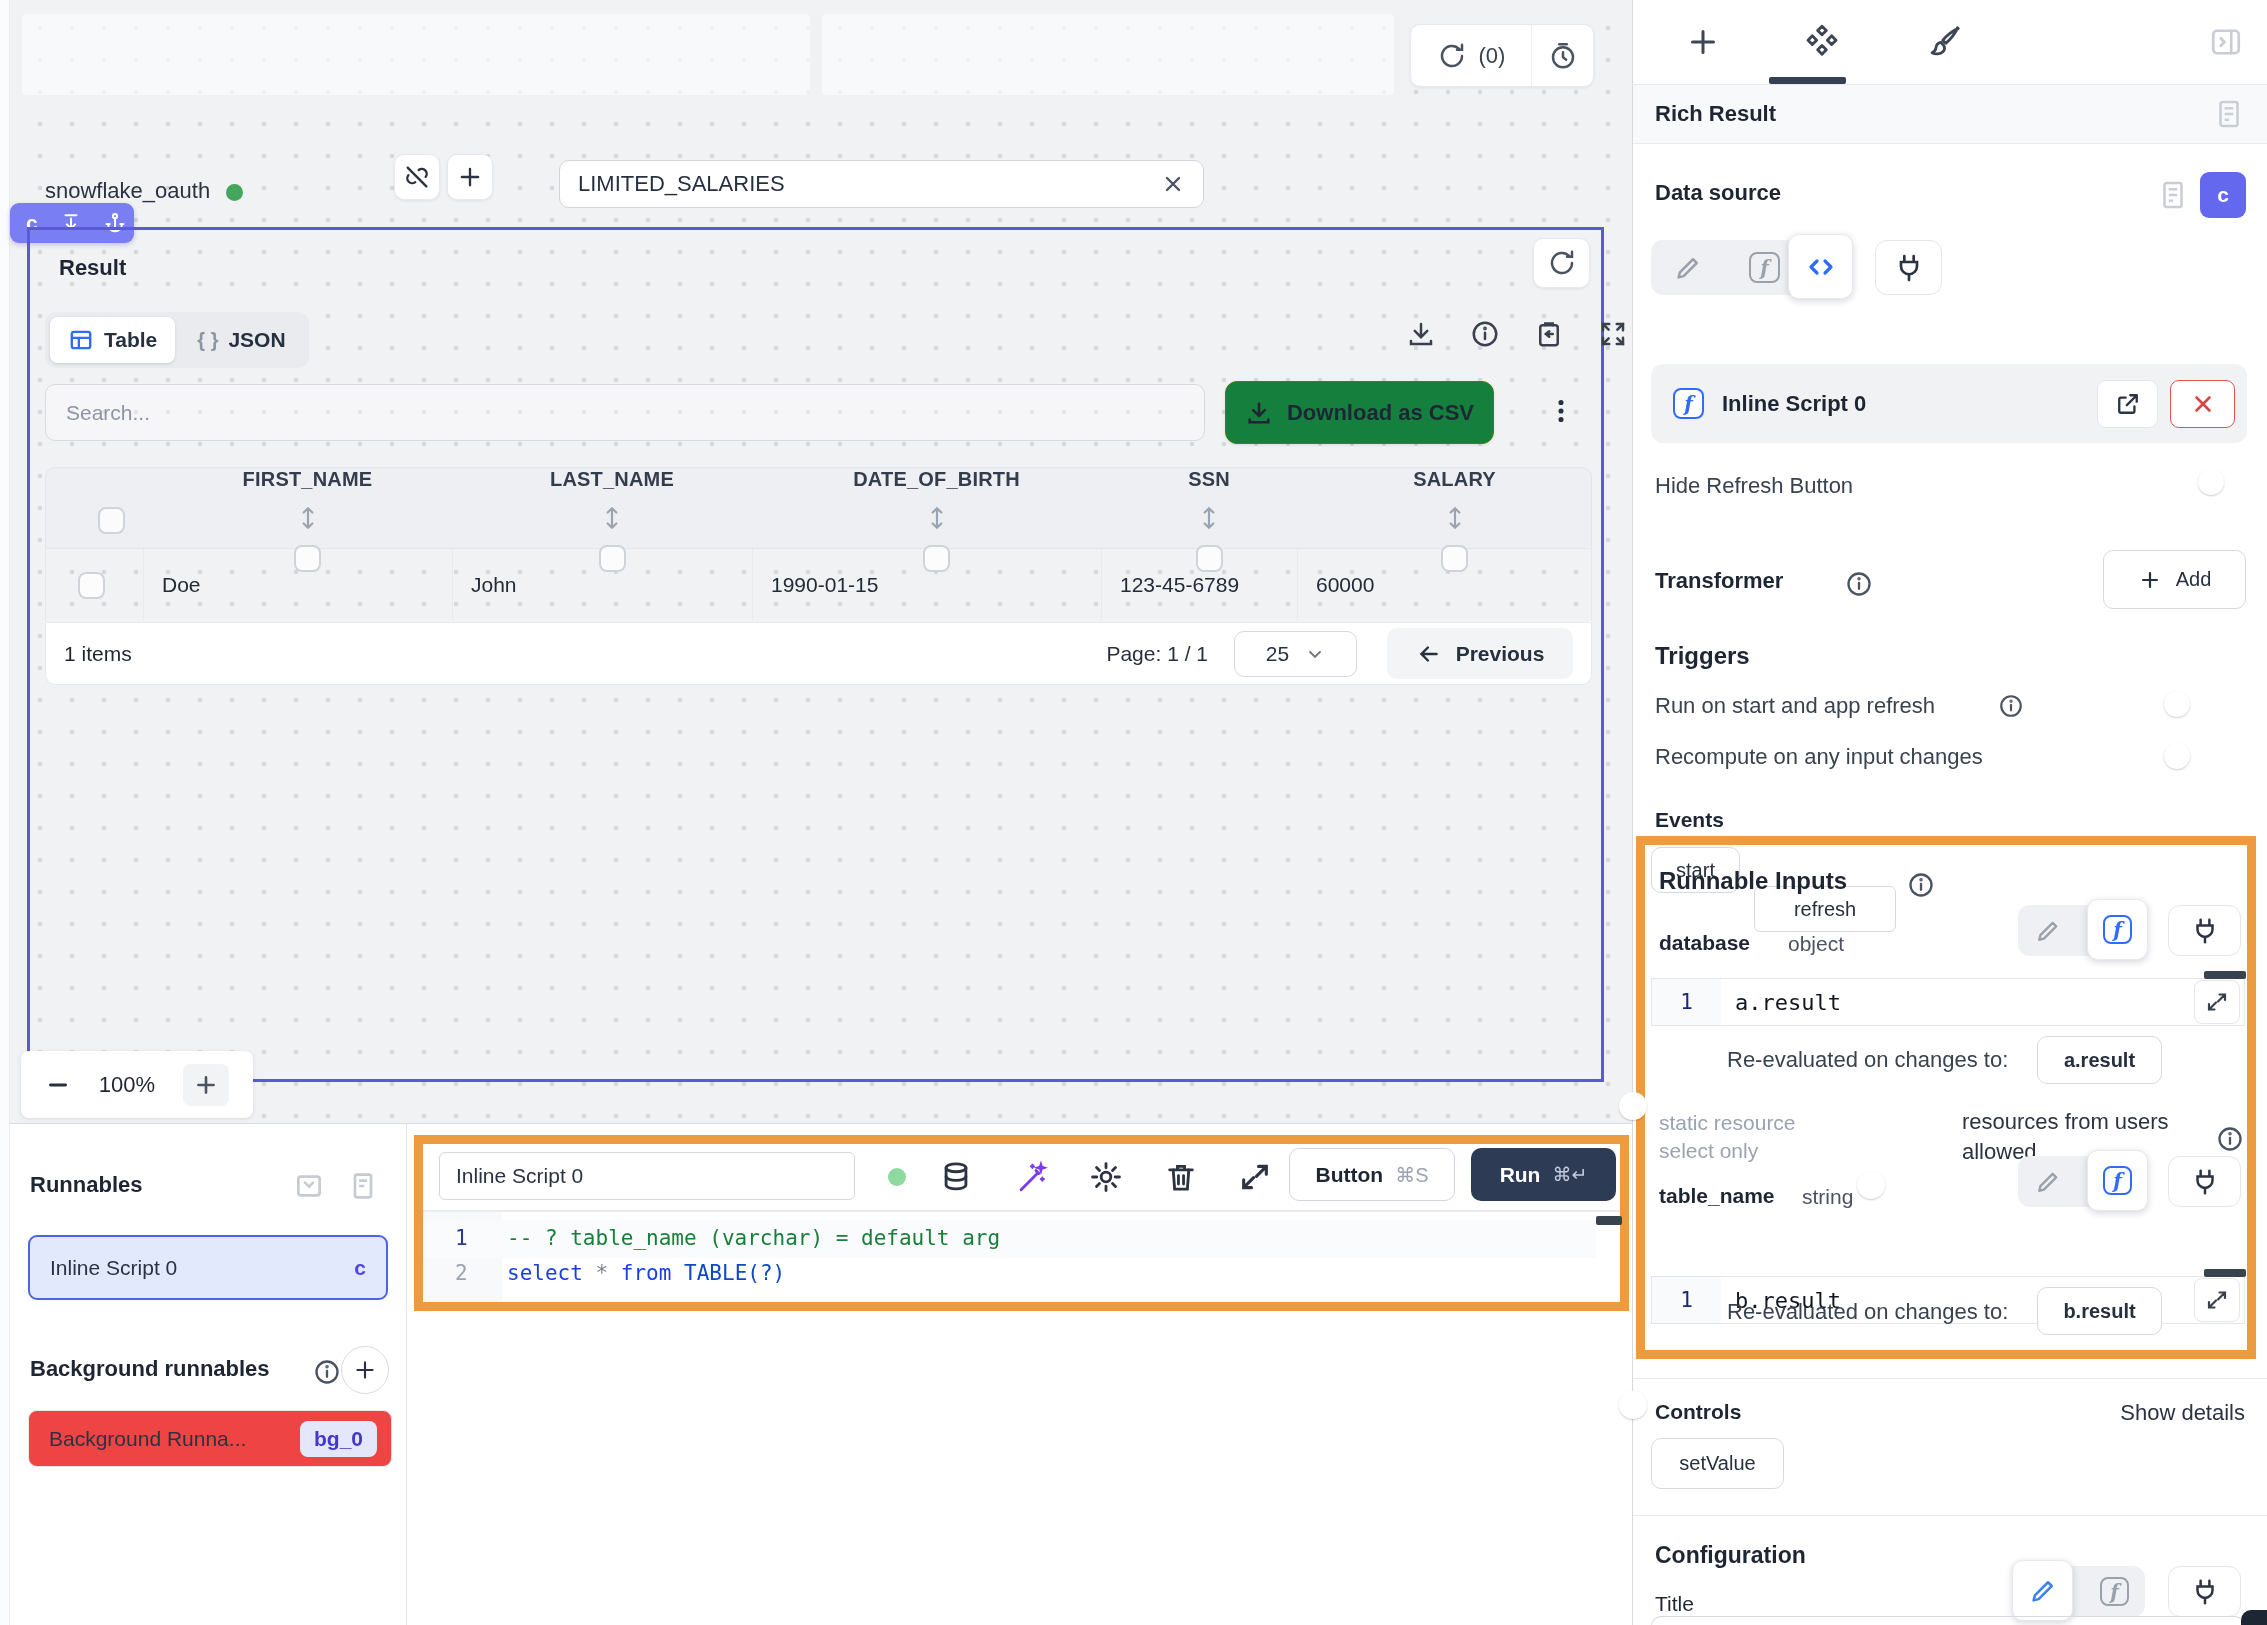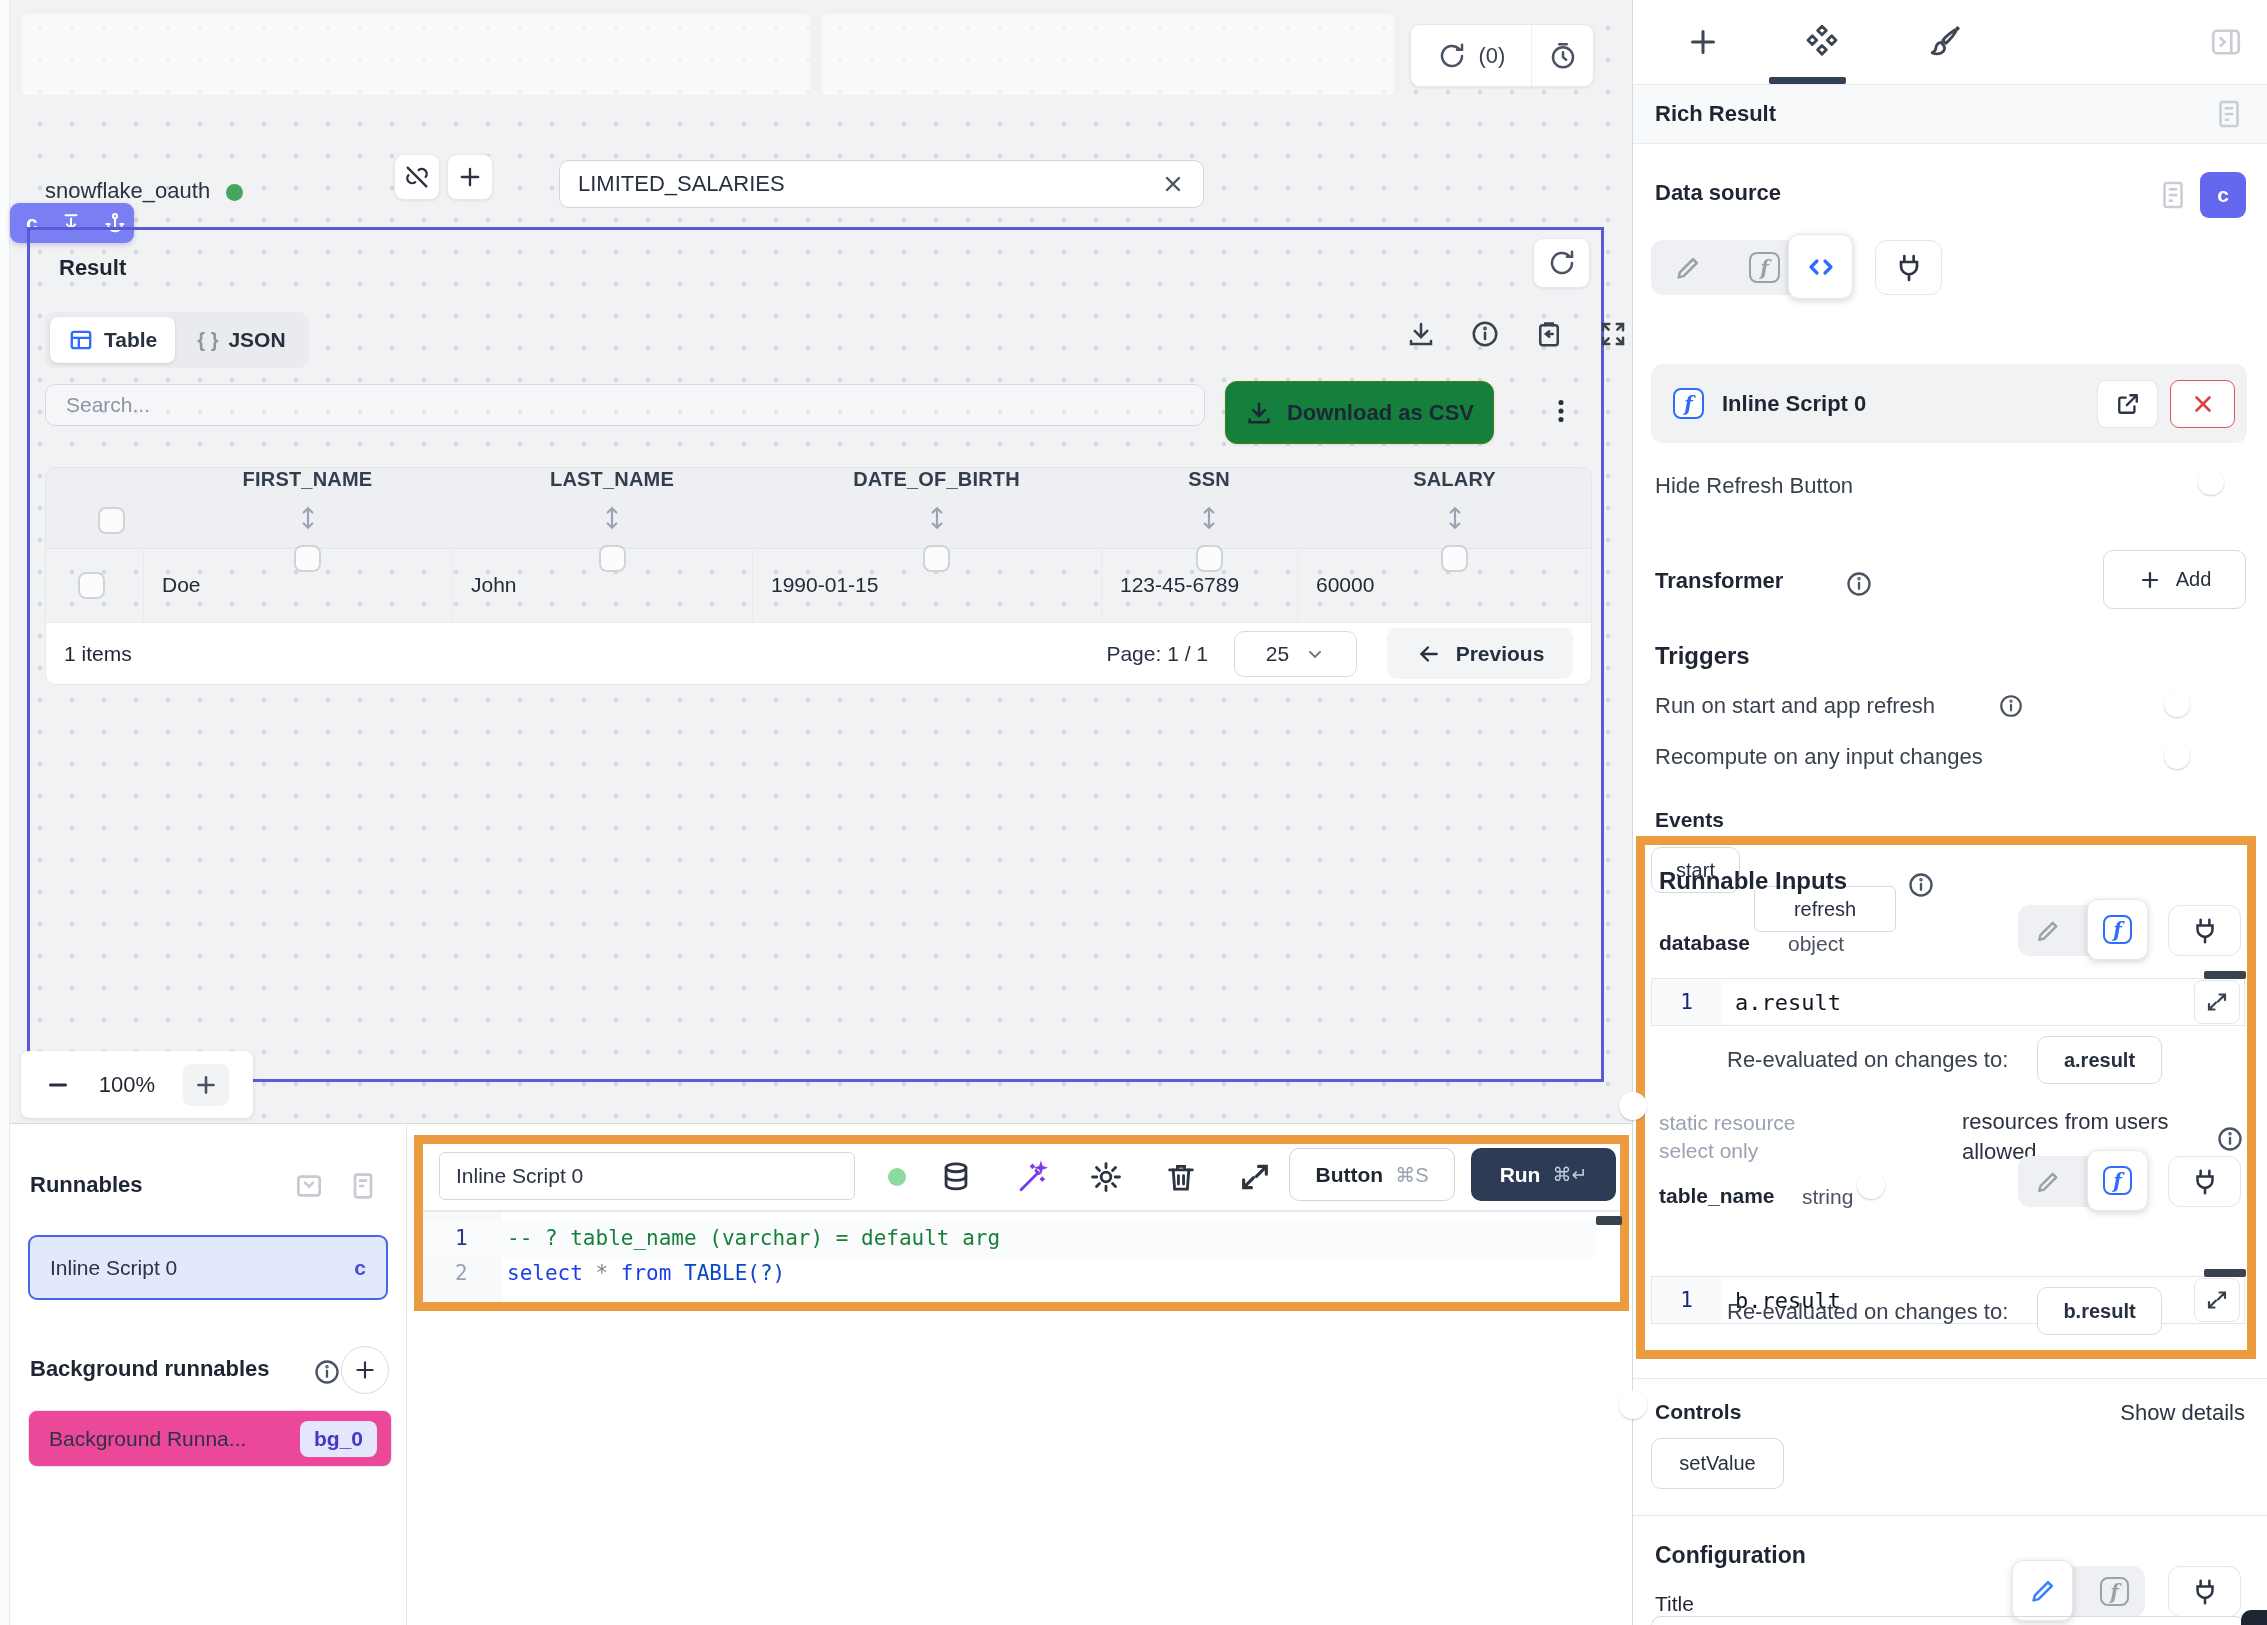--- a/index.html
+++ b/index.html
@@ -55,21 +55,21 @@
   .prev-btn { background:#f2f4f6; border-radius:10px; display:flex; align-items:center; justify-content:center; gap:14px; font-size:21px; font-weight:bold; color:#27303f; }
 
   .zoom-ctrl { background:#fff; border-radius:8px; box-shadow:0 1px 4px rgba(20,30,50,.12); display:flex; align-items:center; }
 
   
   .bottom-bg { left:10px; top:1123px; width:1622px; height:503px; background:#fff; border-top:1px solid #d8dbe0; }
   .v-div { left:406px; top:1123px; width:1px; height:503px; background:#e4e7ea; }
 
   .sect-title { font-size:22px; font-weight:bold; color:#1f2633; }
   .run-item-sel { background:#e3e9fc; border:2.5px solid #4a63e7; border-radius:9px; display:flex; align-items:center; justify-content:space-between; padding:0 20px; }
-  .run-item { background:#ec4899; border:1px solid #e6e8ec; border-radius:9px; display:flex; align-items:center; justify-content:space-between; padding:0 14px 0 20px; }
+  .run-item { background:#ef4444; border:1px solid #e6e8ec; border-radius:9px; display:flex; align-items:center; justify-content:space-between; padding:0 14px 0 20px; }
   .badge-purple { color:#4f46e5; font-weight:bold; font-size:21px; }
   .badge-chip { background:#e4e6fb; color:#4338ca; font-weight:bold; font-size:21px; border-radius:8px; padding:6px 14px; }
 
   .hl-orange { border:9px solid #EC9B3E; background:#fff; }
 
   .ed-name { border:1px solid #d4d8de; border-radius:6px; padding:0 16px; display:flex; align-items:center; }
   .ed-name input { border:none; outline:none; font-size:21px; color:#2b3342; width:100%; font-family:"Liberation Sans",sans-serif; }
   .fmt-btn { background:#fff; border:1px solid #d0d5dd; border-radius:10px; display:flex; align-items:center; justify-content:center; gap:12px; }
   .run-btn { background:#2e3b55; border-radius:10px; color:#fff; display:flex; align-items:center; justify-content:center; gap:12px; }
   .mono { font-family:"DejaVu Sans Mono", monospace; }
@@ -239,21 +239,21 @@
     </span>
   <span>
       <svg width="30" height="30" viewBox="0 0 24 24" fill="none" stroke="currentColor" stroke-width="2" stroke-linecap="round">
         <path d="M4 9V4h5M15 4h5v5M20 15v5h-5M9 20H4v-5"></path>
         <path d="M4 4l4.5 4.5M20 4l-4.5 4.5M20 20l-4.5-4.5M4 20l4.5-4.5"></path>
       </svg>
     </span>
 </div>
 
 
-<div class="abs search" style="left:45px; top:384px; width:1160px; height:42px;">
+<div class="abs search" style="left:45px; top:384px; width:1160px; height:57px;">
   <input type="text" placeholder="Search..." style="">
 </div>
 <div class="abs csv-btn" style="left:1225px; top:381px; width:269px; height:63px;">
   <span>
       <svg width="28" height="28" viewBox="0 0 24 24" fill="none" stroke="#1d2635" stroke-width="2.2" stroke-linecap="round">
         <path d="M12 4v10m-5-4.5L12 14.5l5-5"></path>
         <path d="M4 17.5V20h16v-2.5"></path>
       </svg>
     </span>
   <span>Download as CSV</span>

